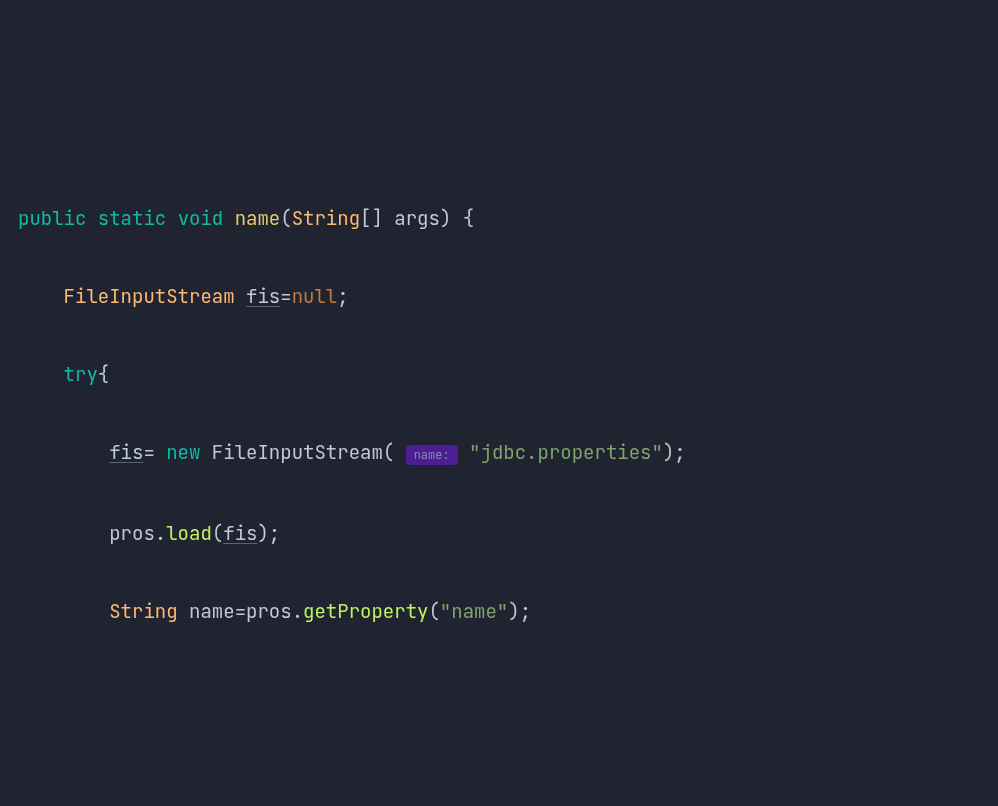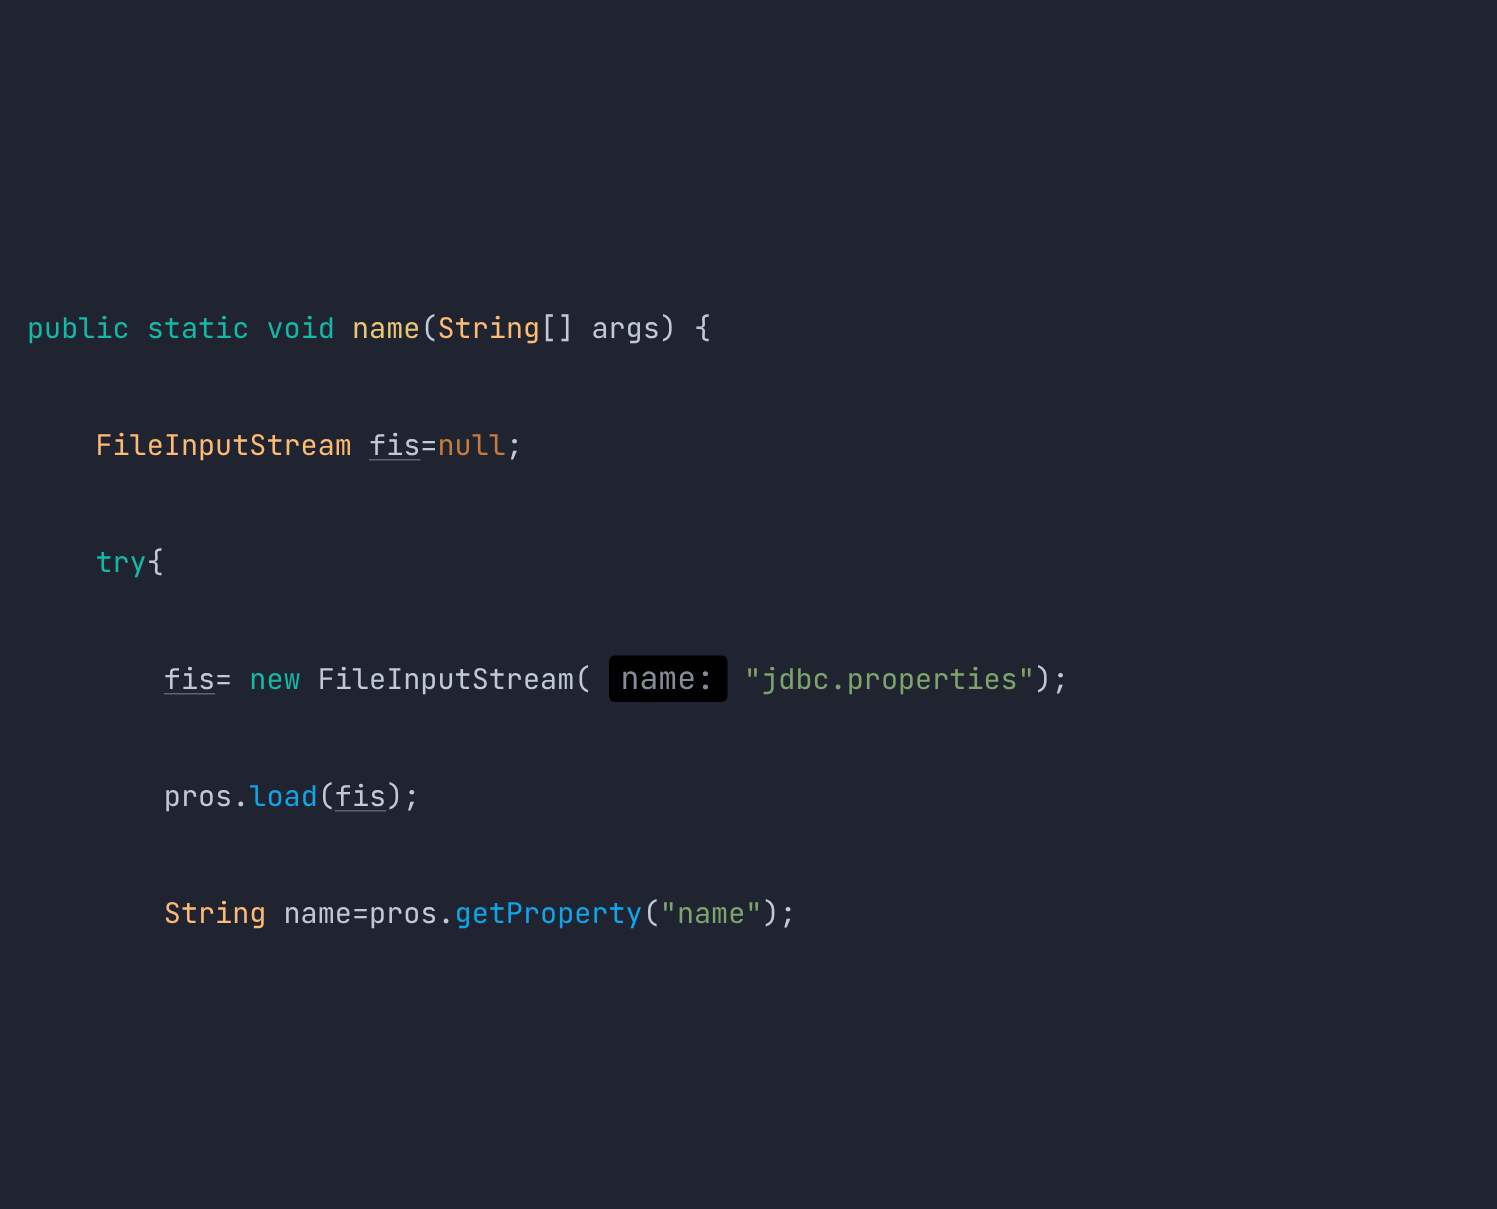--- a/index.html
+++ b/index.html
@@ -12,32 +12,32 @@
     width:998px;
     height:806px;
     overflow:hidden;
     white-space:pre;
   }
   .code { padding-top:4px; }
   .line { display:block; padding-left:18px; }
   .kw { color:#14b8a6; }          
   .type { color:#fdba74; }        
   .ident { color:#c0c9d5; }       
-  .method { color:#0ea5e9;text-align:center; }      
+  .method { color:#bef264;text-align:center; }      
   .mname { color:#e8c776; }       
   .str { color:#7da46c; }         
   .comment { color:#6a7380; }          
   .null { color:#c77b3b; }
   .under { text-decoration:underline; text-decoration-color:#5a6478; text-underline-offset:3px;text-align:center; }
   .hint {
-    background:#000000;
+    background:#4c1d95;
     color:#848c99;
     padding:2px 8px;
     border-radius:4px;
-    font-size:21px;
+    font-size:12px;
   }
 </style>
 </head>
 <body>
 
 
 
 <div class="code">
 <span class="line"><span class="kw">public</span> <span class="kw">static</span> <span class="kw">void</span> <span class="mname">name</span><span>(</span><span class="type">String</span><span>[</span><span>]</span> <span class="ident">args</span><span>)</span> <span>{</span></span>
 <span class="line">    <span class="type">FileInputStream</span> <span class="ident under">fis</span><span>=</span><span class="null">null</span><span>;</span></span>

